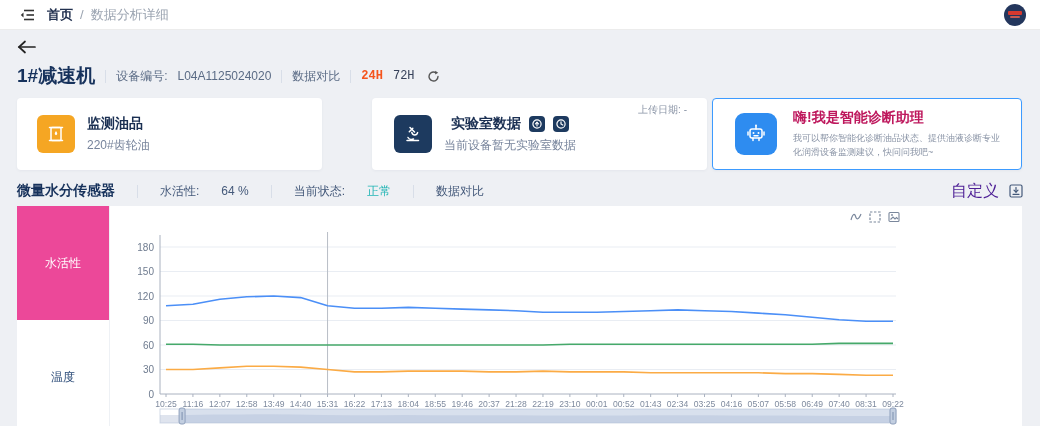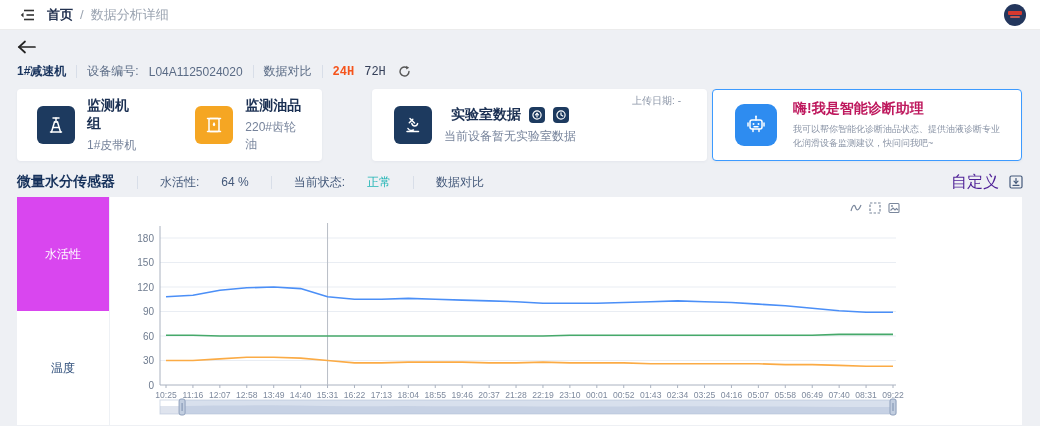--- a/index.html
+++ b/index.html
@@ -11,54 +11,54 @@
   .breadcrumb { font-size:13px; display:flex; align-items:center; gap:7px; flex:1; }
   .bc-home { font-weight:bold; color:#22314f; cursor:pointer; }
   .bc-sep, .bc-cur { color:#9aa3b0; }
   .avatar { width:22px; height:22px; border-radius:50%; background:#23365c; position:relative; cursor:pointer; }
   .avatar i { position:absolute; left:4px; top:7px; width:14px; height:4px; background:#d6392f; border-radius:1px; display:block; }
   .avatar i + i { top:12px; height:2px; width:10px; left:6px; background:#c75a52; }
   main { padding:0 17px; }
   .back-row { margin-top:7px; height:22px; display:flex; align-items:center; }
   .back-btn { font-size:19px; color:#222; cursor:pointer; line-height:1; }
   .title-row { margin-top:4px; display:flex; align-items:center; gap:10px; }
-  .device-title { font-size:12px; font-weight:bold; color:#17325c; }
+  .device-title { font-size:19px; font-weight:bold; color:#17325c; }
   .vdiv { width:1px; height:13px; background:#d8dee8; display:inline-block; }
   .meta { font-size:12px; color:#5a6b85; }
   .range-btn { font-size:12px; cursor:pointer; color:#36415a;font-family:Liberation Mono, monospace; }
   .range-btn.active { color:#f5541c; font-weight:bold; }
   .refresh { display:inline-flex; cursor:pointer; margin-left:2px; }
   .cards-row { margin-top:9px; display:flex; height:72px; }
   .card { background:#fff; border-radius:4px; box-shadow:0 1px 3px rgba(30,50,90,.05); display:flex; align-items:center; }
   .card-unit-oil { width:305px; padding:0 20px; gap:58px; }
   .card-lab { width:335px; margin-left:50px; padding:0 22px; position:relative; }
   .card-ai { width:310px; margin-left:5px; border:1px solid #3d9bff; padding:0 4px; }
   .cg { display:flex; align-items:center; gap:12px; }
   .icon-sq { width:38px; height:38px; border-radius:6px; display:flex; align-items:center; justify-content:center; flex:0 0 auto; }
   .bg-navy { background:#1d3a5f; } .bg-orange { background:#f5a623; } .bg-blue { background:#2e8cf0; border-radius:9px; width:42px; height:42px; }
   .c-title { font-size:14px; font-weight:bold; color:#1a2f52; }
   .c-sub { font-size:12px; color:#76839b; margin-top:4px; }
-  .upload-date { position:absolute; top:5px; right:26px; font-size:10px; color:#8a94a6; }
+  .upload-date { position:absolute; top:5px; right:20px; font-size:10px; color:#8a94a6; }
   .lab-title-row { display:flex; align-items:center; gap:8px;justify-content:center; }
   .mini-badge { width:16px; height:16px; border-radius:4px; background:#1d3a5f; display:inline-flex; align-items:center; justify-content:center; cursor:pointer; }
   .ai-title { font-size:14px; font-weight:bold; color:#be185d; }
   .ai-desc { font-size:9px; color:#8a94a6; line-height:1.55; margin-top:5px; }
   .card-ai .cg { gap:16px; padding-left:18px; }
   .sensor-header { margin-top:9px; height:24px; display:flex; align-items:center; gap:22px; }
   .sensor-title { font-size:14px; font-weight:bold; color:#17325c; }
   .s-meta { font-size:12px; color:#44597a; }
   .s-val { font-size:12px; color:#44597a; }
   .status-ok { color:#26b6b6; }
   .sh-right { margin-left:auto; display:flex; align-items:center; gap:10px; }
   .custom-link { font-size:16px; color:#4c1d95; cursor:pointer; }
   .dl-icon { display:inline-flex; cursor:pointer; }
   .panel { margin-top:3px; display:flex; height:228px; }
   .tabs-col { width:93px; background:#fff; border-right:1px solid #eef1f5; display:flex; flex-direction:column; }
   .tab { flex:1; display:flex; align-items:center; justify-content:center; font-size:12px; color:#2a4a77; cursor:pointer; }
-  .tab.active { background:#d946ef; color:#fff; }
+  .tab.active { background:#ec4899; color:#fff; }
   .chart-card { width:912px; background:#fff; position:relative; }
   .chart-card svg.plot { position:absolute; inset:0; }
   .toolbox { position:absolute; top:5px; right:122px; display:flex; gap:7px; z-index:3; }
   .tb-icon { display:inline-flex; cursor:pointer; }
   .chart-tooltip { position:absolute; left:227px; top:54px; width:166px; background:rgba(206,229,249,.95);
     border-radius:4px; padding:5px 10px 6px; z-index:4; font-size:11px; color:#17325c; pointer-events:none; }
   .tt-title { margin-bottom:3px; }
   .tt-row { display:flex; align-items:center; gap:5px; margin-top:1px; }
   .tt-dot { width:7px; height:7px; border-radius:50%; display:inline-block; flex:0 0 auto; }
 </style>
@@ -112,39 +112,20 @@
     <span class="refresh">
       <svg width="13" height="13" viewBox="0 0 13 13">
           <path d="M11 6.5 A4.5 4.5 0 1 1 8.8 2.6" stroke="#555" stroke-width="1.4" fill="none" stroke-linecap="round"></path>
           <path d="M8.2 0.8 L11.2 2.8 L8.2 4.6 Z" fill="#555"></path>
         </svg>
     </span>
   </div>
 
   <div class="cards-row">
     <div class="card card-unit-oil">
-      <div class="cg">
-        <span class="icon-sq bg-navy">
-          <svg width="22" height="22" viewBox="0 0 22 22">
-              <g stroke="#fff" stroke-width="1.5" fill="none" stroke-linecap="round">
-            <path d="M8 4 H14"></path>
-                <path d="M11 4 V8"></path>
-                <path d="M9.5 8 H12.5"></path>
-                <path d="M9.5 8 L6.5 18"></path>
-                <path d="M12.5 8 L15.5 18"></path>
-                <path d="M5.5 18 H16.5"></path>
-                <path d="M8.2 13.5 H13.8"></path>
-              </g>
-            </svg>
-        </span>
-        <div>
-          <div class="c-title">监测机组</div>
-          <div class="c-sub">1#皮带机</div>
-        </div>
-      </div>
       <div class="cg">
         <span class="icon-sq bg-orange">
           <svg width="22" height="22" viewBox="0 0 22 22">
               <g stroke="#fff" stroke-width="1.5" fill="none" stroke-linecap="round">
             <rect x="6" y="4.5" width="10" height="13" rx="1"></rect>
                 <path d="M4.5 4.5 H17.5"></path>
                 <path d="M4.5 17.5 H17.5"></path>
             <path d="M11 8 C9.4 10.2 9.2 11.6 11 12.2 C12.8 11.6 12.6 10.2 11 8 Z" fill="#fff" stroke="none"></path>
               </g>
             </svg>

